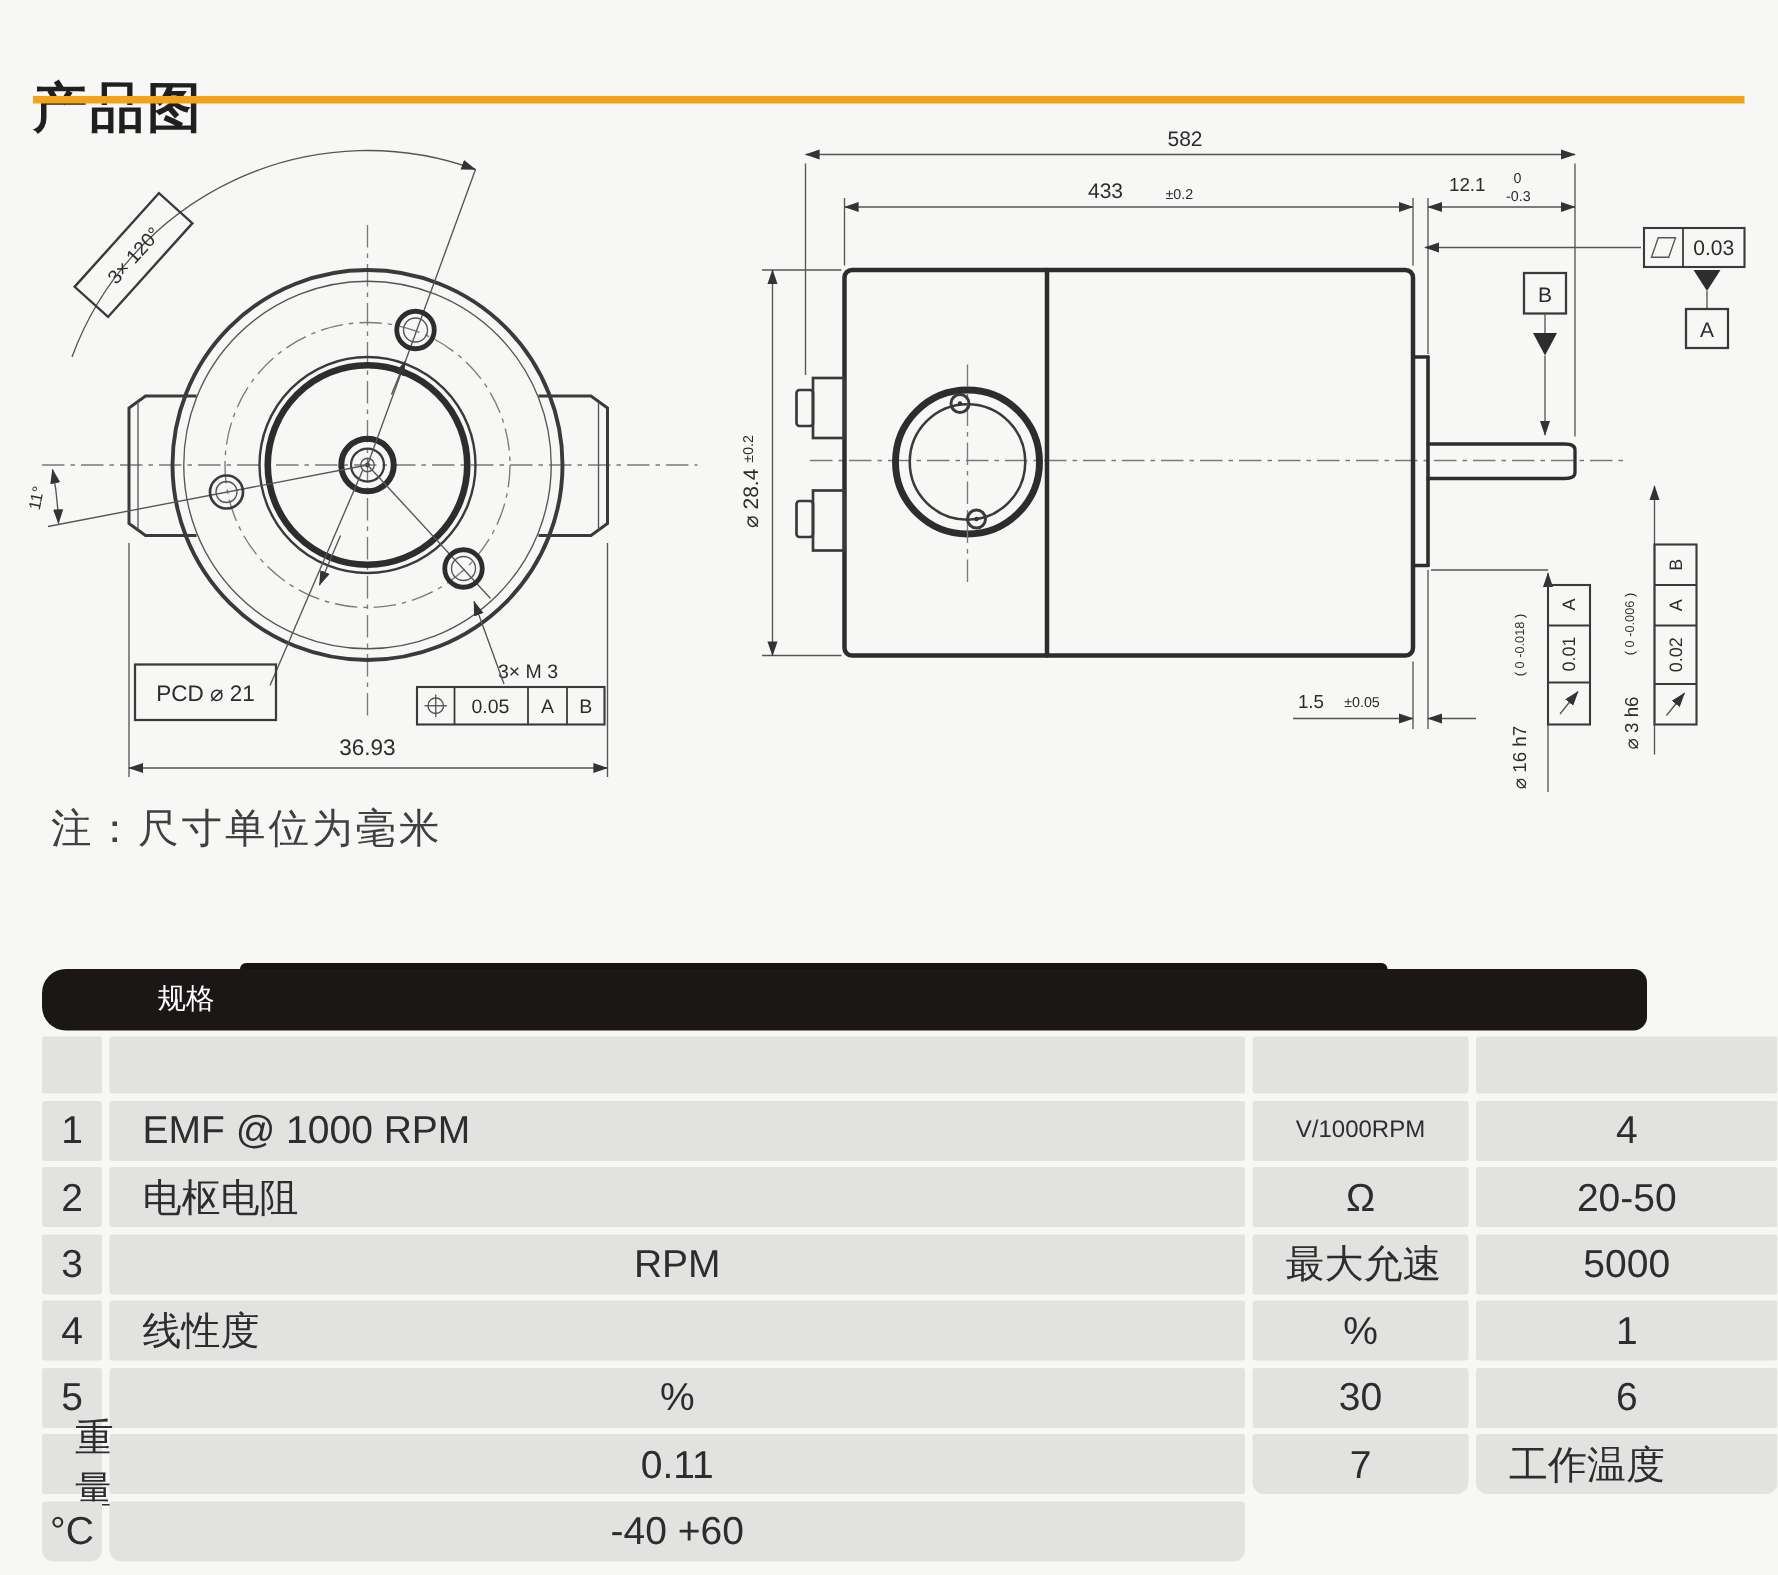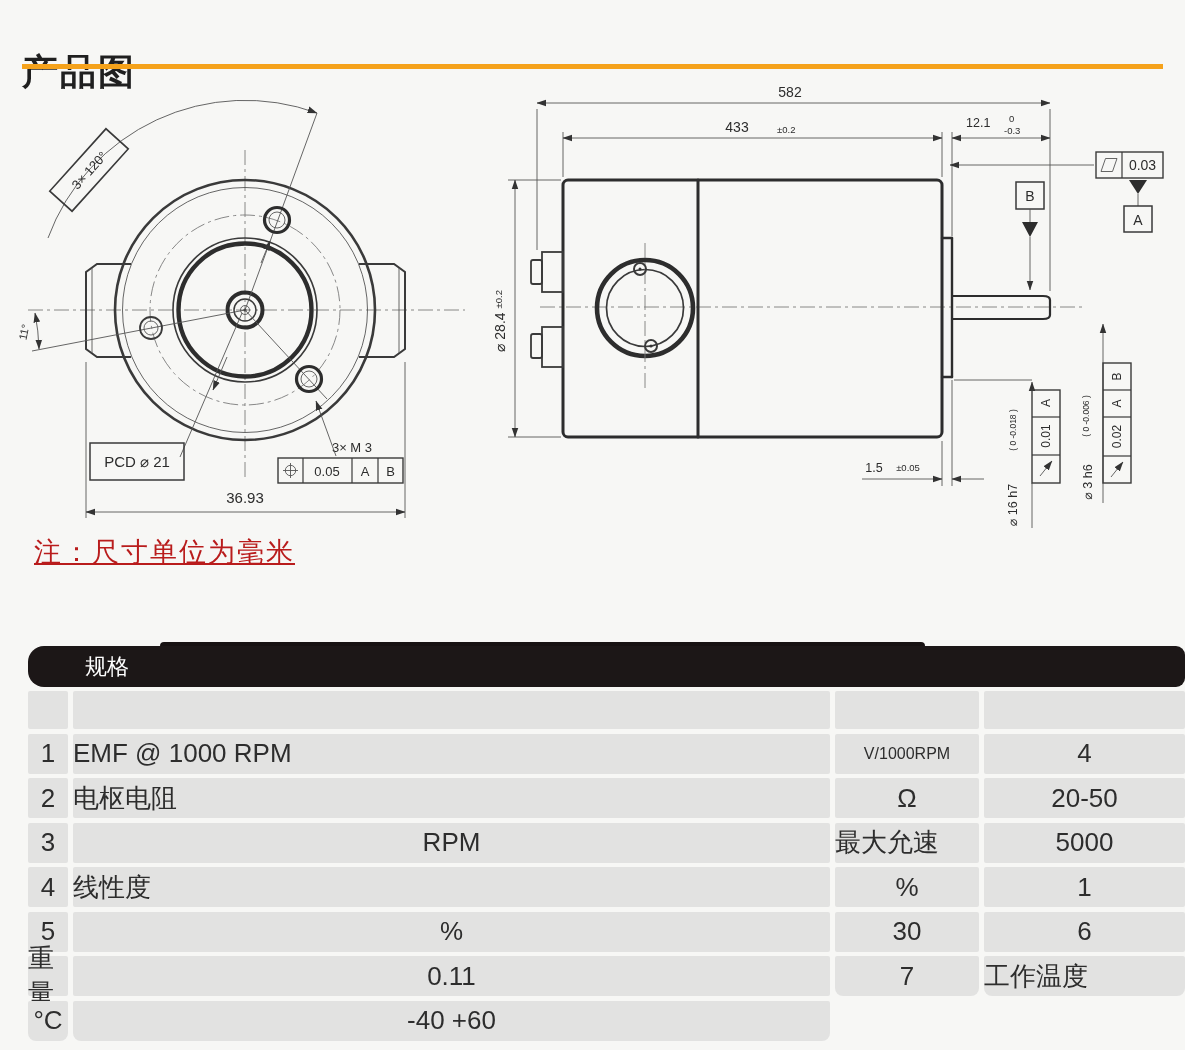--- a/index.html
+++ b/index.html
@@ -1,38 +1,38 @@
 <!DOCTYPE html>
 <html><head>
 <meta charset="utf-8">
 <style>
   html,body{margin:0;padding:0;background:#f7f7f5;}
   #page{position:relative;width:1185px;height:1050px;background:#f7f7f5;overflow:hidden;
         font-family:"Liberation Sans",sans-serif;}
   .title{position:absolute;left:22px;top:10px;font-size:36px;font-weight:700;color:#1f1f1f;letter-spacing:2px;margin-top:38px;}
   .rule{position:absolute;left:22px;top:64px;width:1141px;height:5px;background:#F5A21B;}
-  .note{position:absolute;left:34px;top:534px;font-size:27px;color:#b91c1c;letter-spacing:2px;text-decoration:underline;}
+  .note{position:absolute;left:34px;top:534px;font-size:27px;color:#404040;letter-spacing:2px;}
   svg text{fill:#2c2c2c;font-family:"Liberation Sans",sans-serif;}
   .b{stroke:#2d2d2d;fill:none;stroke-linejoin:round;stroke-linecap:round;}
   .m{stroke:#3a3a3a;fill:none;}
   .t{stroke:#555;stroke-width:0.9;fill:none;}
   .cl{stroke:#7a7a7a;stroke-width:0.9;fill:none;stroke-dasharray:15 4 3 4;}
   .dim{font-size:14px;} .dims{font-size:9.5px;} .lbl{font-size:13px;}
   
   .spec-bar-back{position:absolute;left:160px;top:642px;width:765px;height:12px;background:#171212;border-radius:4px;}
-  .spec-bar{position:absolute;left:28px;top:646px;width:1157px;height:41px;background:#1c1717;
-            border-radius:16px 9px 9px 16px;color:#fff;font-size:22px;line-height:41px;
-            padding-left:57px;box-sizing:border-box;}
+  .spec-bar{position:absolute;left:28px;top:646px;width:1070px;height:41px;background:#1c1717;
+            border-radius:16px 9px 9px 16px;color:#fff;font-size:19px;line-height:41px;
+            padding-left:77px;box-sizing:border-box;}
   .spec-grid{position:absolute;left:28px;top:691px;width:1157px;display:grid;
              grid-template-columns:40px 757px 144px 201px;
              grid-template-rows:38px repeat(7,40px);
              column-gap:5px;row-gap:4.5px;}
   .cell{background:#e2e2e1;display:flex;align-items:center;justify-content:center;
         font-size:26px;color:#2d2d2d;border-radius:2px;}
-  .cell.name{justify-content:flex-start;}
+  .cell.name{justify-content:flex-start;padding-left:22px;}
   .cell.usmall{font-size:16px;}
   .spec-grid .cell:nth-last-child(-n+4){border-radius:2px 2px 8px 8px;}
 </style>
 </head>
 <body>
 
 <div id="page">
 
   <div class="title">产品图</div>
   <div class="rule"></div>

